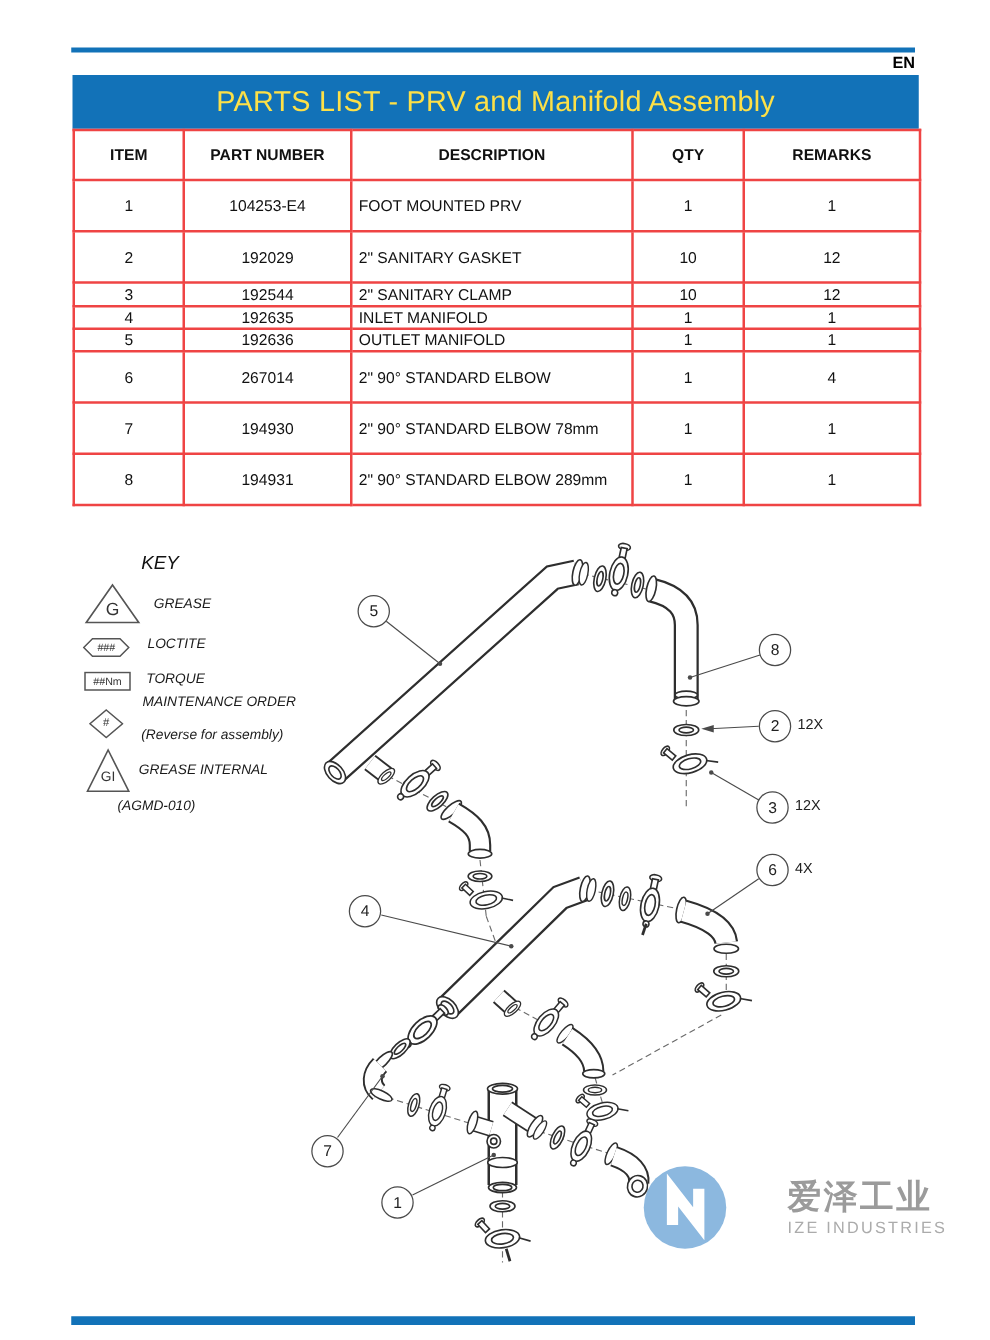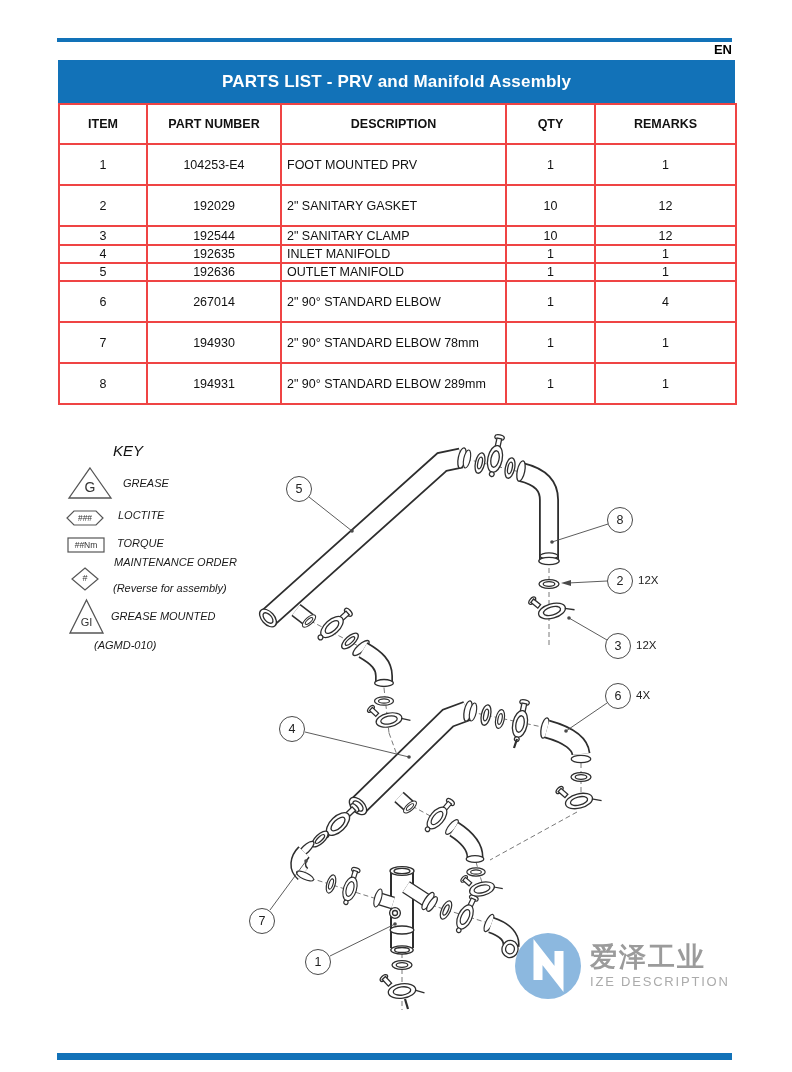--- a/index.html
+++ b/index.html
@@ -13,21 +13,21 @@
   .page{position:absolute;inset:0;background:#fff;}
 
   
   .top-rule{position:absolute;left:57px;top:38px;width:675px;height:4px;background:var(--accent);}
   .bottom-rule{position:absolute;left:57px;top:1053px;width:675px;height:7px;background:var(--accent);}
   .lang-label{position:absolute;right:60px;top:42px;font-weight:bold;font-size:13px;color:#000;}
 
   
   .title-bar{position:absolute;left:58px;top:60px;width:677px;height:43px;background:var(--accent);
              display:flex;align-items:center;justify-content:center;}
-  .title-bar span{color:#ffffff;font-weight:bold;font-size:17px;letter-spacing:.2px;}
+  .title-bar span{color:#fde047;font-weight:normal;font-size:23px;letter-spacing:.2px;}
 
   
   table.parts{position:absolute;left:58px;top:103px;width:677px;border-collapse:collapse;table-layout:fixed;}
   table.parts th,table.parts td{border:2px solid #ef4444;font-size:12.5px;padding:0 3px;overflow:hidden;white-space:nowrap;}
   table.parts th{font-weight:bold;height:38px;text-align:center;}
   table.parts td{text-align:center;}
   table.parts td.desc{text-align:left;padding-left:5px;}
   tr.h43{height:41px;} tr.h21{height:19px;} tr.h20{height:18px;}
 
   
@@ -41,21 +41,21 @@
   
   svg.diagram{position:absolute;left:0;top:0;}
 
   
   .balloon{position:absolute;width:26px;height:26px;border:1.3px solid #4a4a4a;border-radius:50%;
            background:#fff;display:flex;align-items:center;justify-content:center;
            font-size:12.5px;color:#222;box-sizing:border-box;}
   .bmult{position:absolute;left:30px;top:5px;font-size:11.5px;color:#222;white-space:nowrap;}
 
   
-  .watermark{position:absolute;left:513px;top:930px;display:flex;align-items:center;}
+  .watermark{position:absolute;left:513px;top:930px;display:flex;align-items:center;gap:40px;}
   .wm-circle{fill:var(--logo-blue);}
   .wm-text{margin-left:7px;}
   .wm-cn{font-size:27px;font-weight:bold;color:var(--wm-gray);letter-spacing:2px;line-height:1.1;}
   .wm-en{font-size:13px;color:#ABABAB;letter-spacing:1.8px;margin-top:2px;}
 </style>
 </head>
 <body>
 
 <div class="page">
 
@@ -177,31 +177,31 @@
     <span class="symtext" style="top:6px;font-size:9px;">#</span>
   </div>
   <div class="key-el key-label" style="left:113px;top:582px;">(Reverse for assembly)</div>
 
   <div class="key-sym" style="left:68px;top:598px;width:37px;height:37px;">
     <svg width="37" height="37">
         <polygon points="18.5,2 35,35 2,35" fill="none" stroke="#555" stroke-width="1.3"></polygon>
       </svg>
     <span class="symtext" style="top:18px;font-size:11px;">GI</span>
   </div>
-  <div class="key-el key-label" style="left:111px;top:610px;">GREASE MOUNTED</div>
+  <div class="key-el key-label" style="left:111px;top:610px;">GREASE INTERNAL</div>
   <div class="key-el key-label" style="left:94px;top:639px;">(AGMD-010)</div>
 
   <div class="watermark">
     <svg width="70" height="72">
       <circle class="wm-circle" cx="35" cy="36" r="33"></circle>
       <path d="M25,50 L25,22 L46,49 L46,21" stroke="#ffffff" stroke-width="9" fill="none"></path>
     </svg>
     <div class="wm-text">
       <div class="wm-cn">爱泽工业</div>
-      <div class="wm-en">IZE DESCRIPTION</div>
+      <div class="wm-en">IZE INDUSTRIES</div>
     </div>
   </div>
 
   <svg class="diagram" width="792" height="1072">
     <defs>
       <g id="gk">
           <ellipse rx="4.6" ry="10.4" fill="#fff"></ellipse>
           <ellipse rx="2.2" ry="5.9" fill="#fff"></ellipse>
         </g>
       <g id="gkh">

